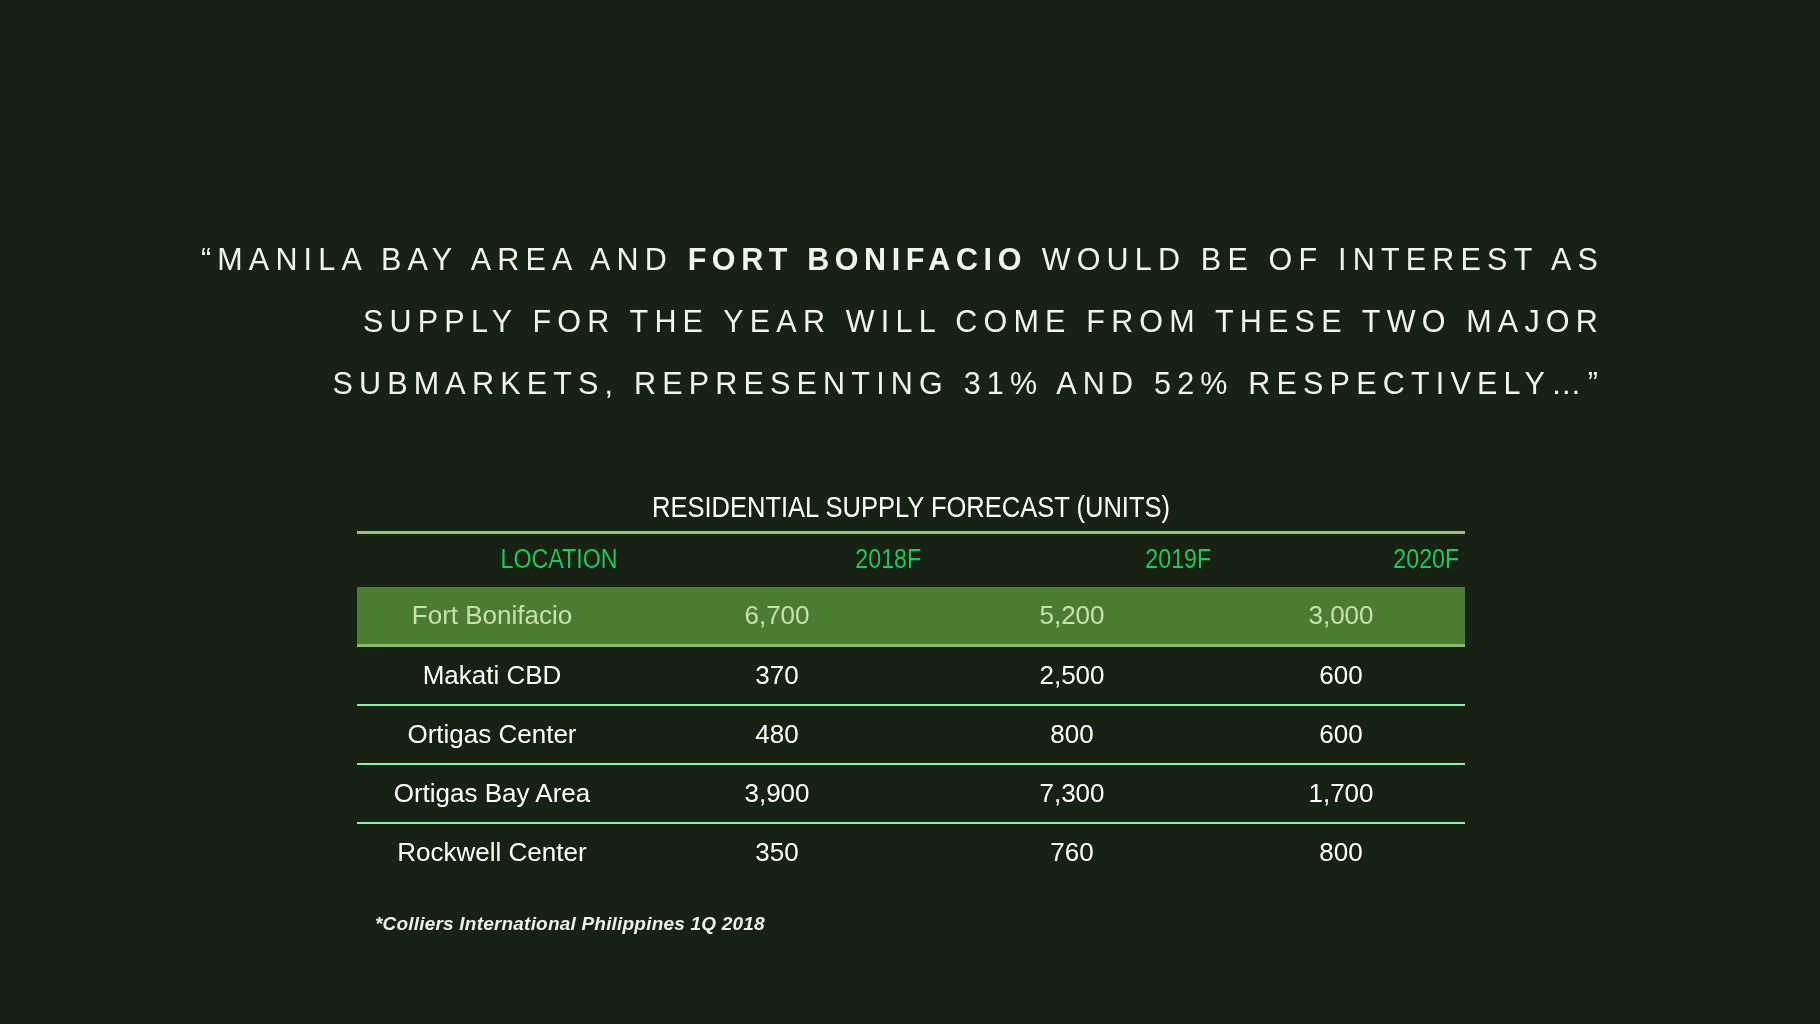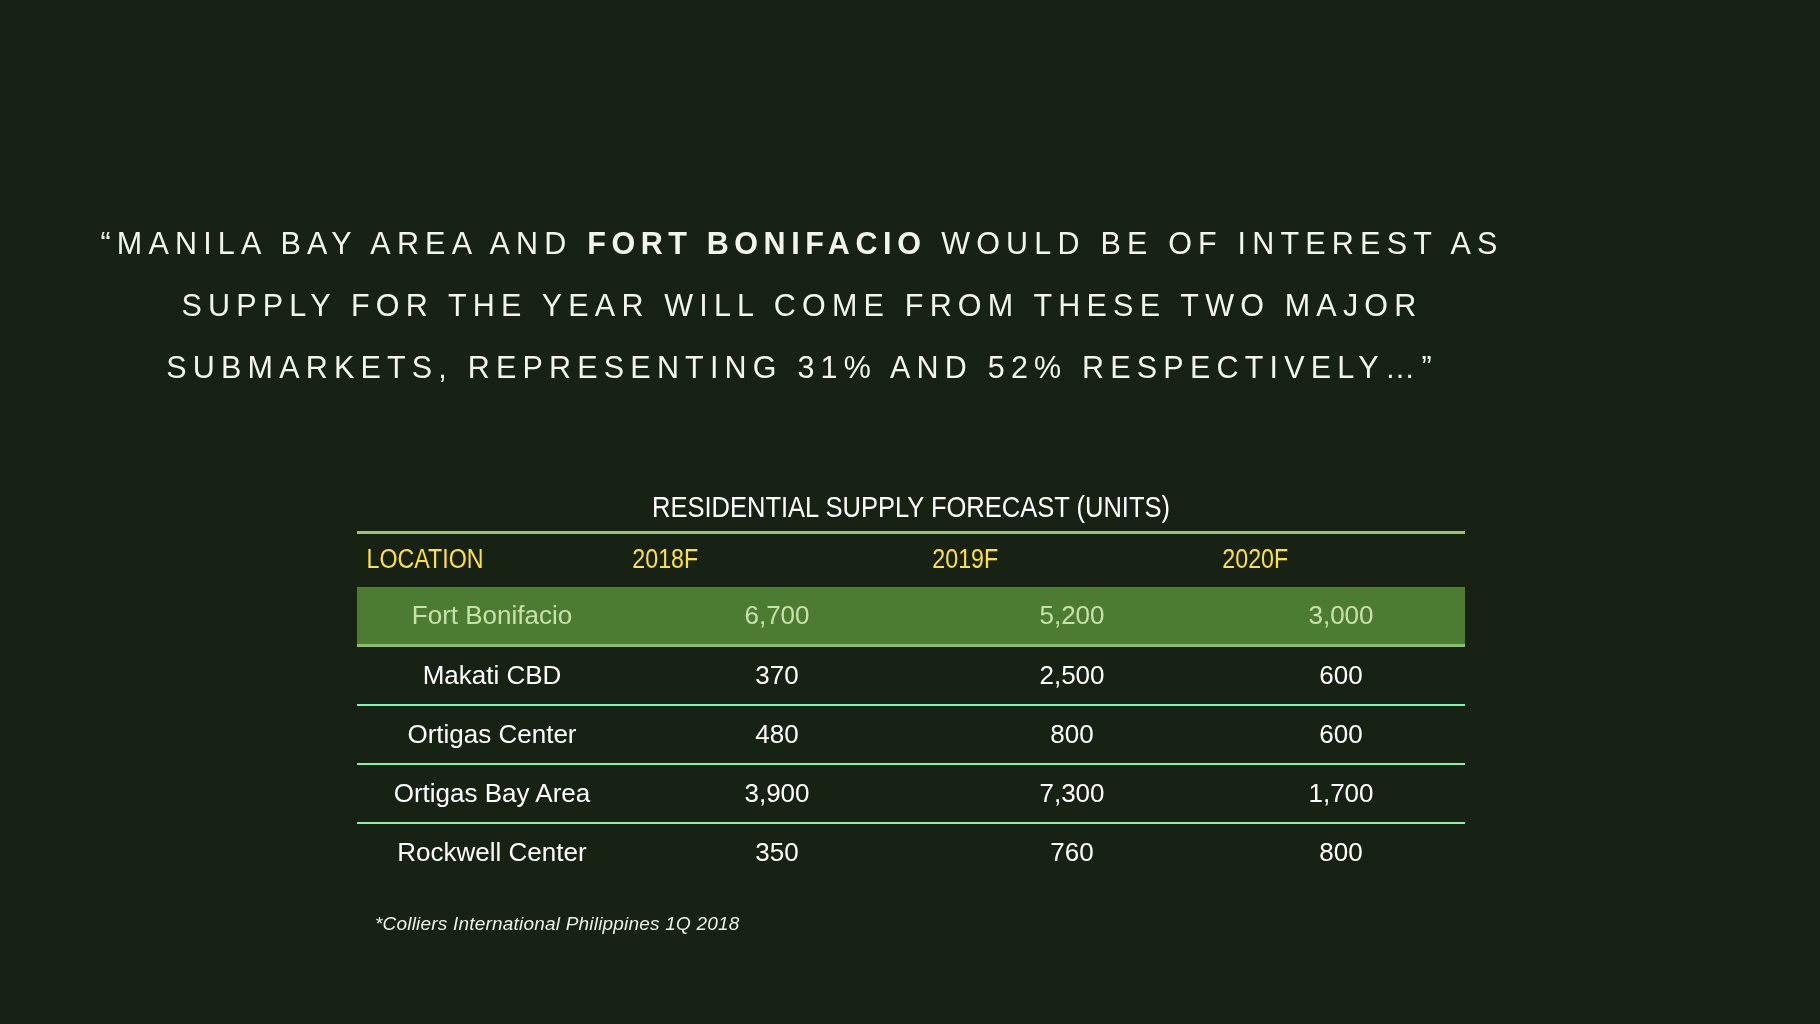--- a/index.html
+++ b/index.html
@@ -12,23 +12,23 @@
     background: #172114;
     font-family: "Liberation Sans", sans-serif;
     overflow: hidden;
     position: relative;
   }
 
   
   .quote {
     position: absolute;
     left: 0;
-    top: 212px;
+    top: 228px;
     width: 1604px;
-    text-align: center;
+    text-align: right;
     color: #f2f5ea;
     font-size: 30.5px;
     line-height: 62px;
     letter-spacing: 6.2px;
     font-weight: 400;
     white-space: nowrap;
   }
   .quote-line { display: block; }
   .quote b {
     font-weight: 700;
@@ -67,26 +67,26 @@
   table.forecast col.c-2019 { width: 290px; }
   table.forecast col.c-2020 { width: 248px; }
 
   .rule-top {
     height: 3px;
     background: #93c572;
     width: 100%;
   }
 
   thead th {
-    color: #fde047;
+    color: #22c55e;
     font-size: 27px;
     font-weight: 400;
     font-stretch: condensed;
     padding: 10px 0 12px 0;
-    text-align: left;
+    text-align: right;
     border: 0;
   }
   thead th span.sq {
     display: inline-block;
     transform: scaleX(0.86);
   }
 
   tbody td {
     font-size: 26px;
     font-weight: 400;
@@ -108,20 +108,21 @@
   }
   tbody tr.first-row td { border-top: 0; }
 
   .footnote {
     margin-top: 32px;
     padding-left: 18px;
     color: #eef1e6;
     font-style: italic;
     font-size: 19px;
     letter-spacing: 0.2px;
+    font-weight: bold;
   }
 </style>
 </head>
 <body>
 
 <div class="quote">
   <span class="quote-line"><span>“MANILA BAY AREA AND </span><b>FORT BONIFACIO</b><span> WOULD BE OF INTEREST AS</span></span>
   <span class="quote-line">SUPPLY FOR THE YEAR WILL COME FROM THESE TWO MAJOR</span>
   <span class="quote-line">SUBMARKETS, REPRESENTING 31% AND 52% RESPECTIVELY…”</span>
 </div>

